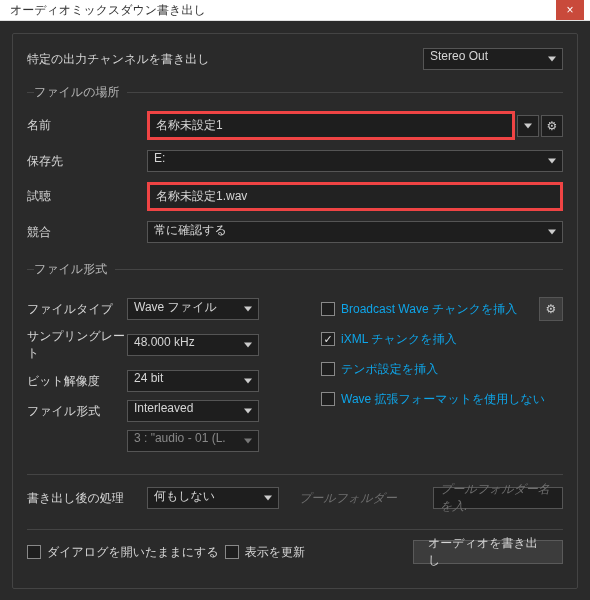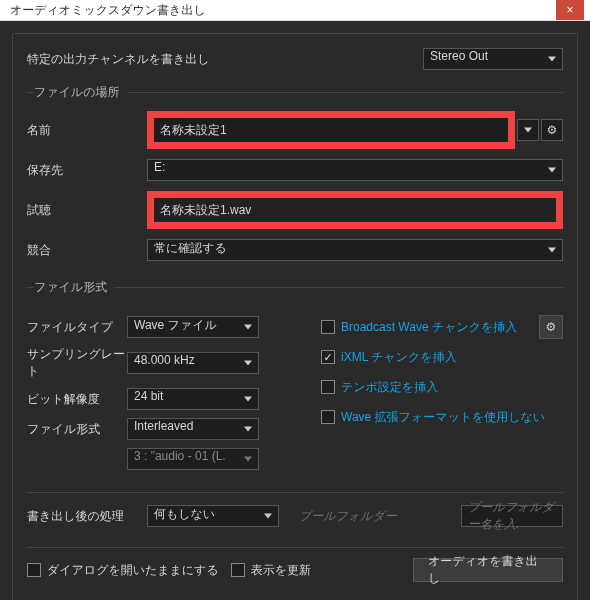--- a/index.html
+++ b/index.html
@@ -77,23 +77,23 @@
     transform: translateY(-50%);
     width: 0; height: 0;
     border-left: 4px solid transparent;
     border-right: 4px solid transparent;
     border-top: 5px solid #ccc;
   }
   .select.wide { flex: 1; }
   .select.sm { width: 132px; }
   .input {
     background: #1e1e1e;
-    border: 7px solid #ef4444;
+    border: 3px solid #ef4444;
     color: #d6d6d6;
-    height: 38px;
+    height: 29px;
     padding: 0 6px;
     display: flex;
     align-items: center;
     flex: 1;
   }
   .input input {
     background: transparent; border: none; color: #d6d6d6;
     width: 100%; outline: none; font-family: inherit; font-size: 12px;
   }
   .arrow-btn, .gear-btn {
@@ -152,38 +152,38 @@
     display: flex;
   }
   .format-left { width: 280px; }
   .format-right { flex: 1; padding-left: 14px; }
   .format-row { display: flex; align-items: center; margin-bottom: 8px; }
   .format-row .lbl { width: 100px; font-family: Liberation Serif, serif; }
   .divider { border-top: 1px solid #444; margin: 14px 0 12px 0; }
   .muted { color: #6f6f6f; }
   .bottom-row {
     display: flex; align-items: center;
-    gap: 12px;
+    gap: 6px;
   }
   .button {
     background: #3c3c3c;
     border: 1px solid #5a5a5a;
     color: #d6d6d6;
     height: 24px;
     padding: 0 14px;
     display: inline-flex; align-items: center; justify-content: center;
     cursor: pointer;
   }
   .button.wide { width: 150px; }
   .ph-input {
     background: #1e1e1e;
     border: 1px solid #555;
     height: 22px;
     padding: 0 6px;
-    width: 102px;
+    width: 130px;
     color: #6f6f6f;
     display: flex; align-items: center;
     font-style: italic;
   }
   .gear-icon-box {
     width: 24px; height: 24px;
     background: #3c3c3c;
     border: 1px solid #555;
     display: flex; align-items: center; justify-content: center;
     cursor: pointer;

